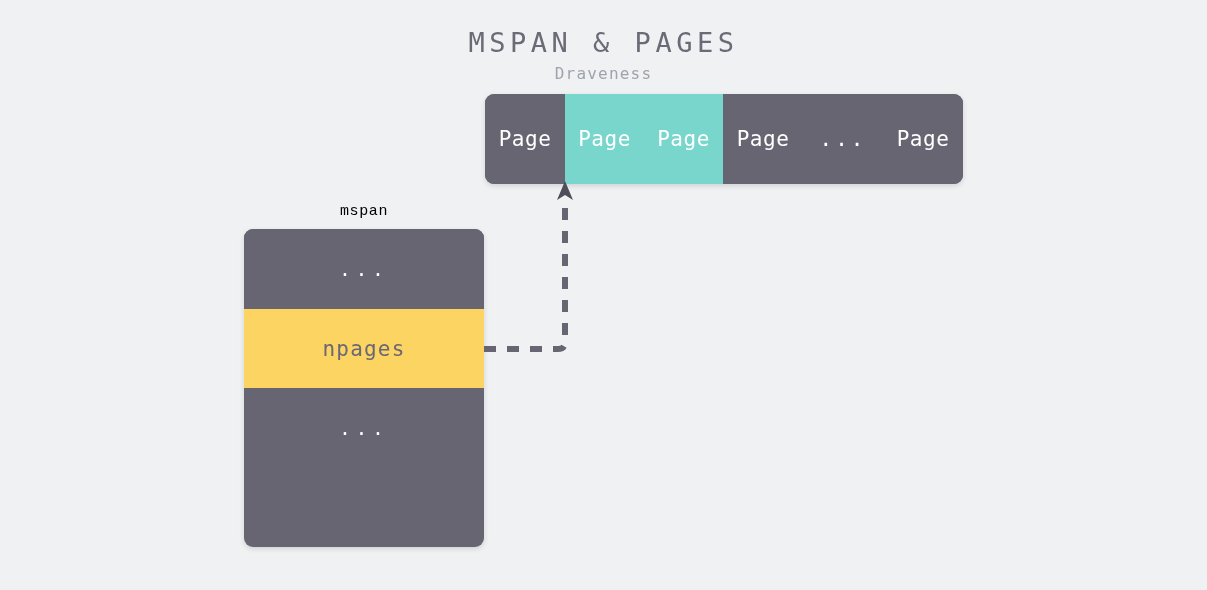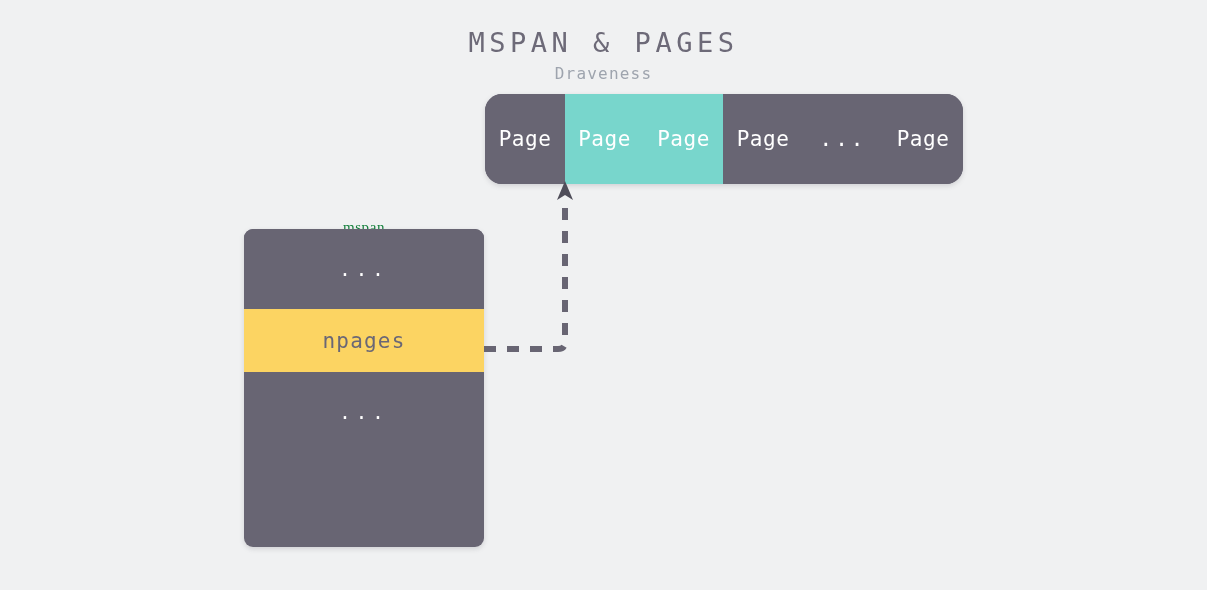--- a/index.html
+++ b/index.html
@@ -48,21 +48,21 @@
     line-height: 14px;
   }
 
   
   #pages-bar {
     position: absolute;
     left: 485px;
     top: 94px;
     width: 478px;
     height: 90px;
-    border-radius: 17px;
+    border-radius: 9px;
     overflow: hidden;
     display: flex;
     box-shadow: 0 2px 5px rgba(100,100,110,0.22);
     background: #686573;
   }
   .page-cell {
     display: flex;
     align-items: center;
     justify-content: center;
     font-family: "DejaVu Sans Mono", monospace;
@@ -74,26 +74,26 @@
     white-space: pre;
   }
   .page-cell.dark  { background: #686573; }
   .page-cell.teal  { background: #78d6cc; }
   .page-cell.dots  { letter-spacing: 3px; }
 
   
   #mspan-label {
     position: absolute;
     left: 244px;
-    top: 219px;
+    top: 203px;
     width: 240px;
     text-align: center;
-    font-family: Liberation Serif, serif;
+    font-family: Liberation Mono, monospace;
     font-size: 15px;
-    color: #15803d;
+    color: #000000;
     letter-spacing: 0.6px;
   }
 
   
   #mspan-box {
     position: absolute;
     left: 244px;
     top: 229px;
     width: 240px;
     height: 318px;
@@ -143,21 +143,21 @@
       <div class="page-cell teal" style="width: 79px; flex: 0 0 79px;">Page</div>
       <div class="page-cell dark" style="width: 80px; flex: 0 0 80px;">Page</div>
       <div class="page-cell dark dots" style="width: 80px; flex: 0 0 80px;">...</div>
       <div class="page-cell dark" style="width: 80px; flex: 0 0 80px;">Page</div>
     </div>
 
   <div id="mspan-label">mspan</div>
 
   <div id="mspan-box">
       <div class="field-row dark dots" style="height: 80px;">...</div>
-      <div class="field-row yellow" style="height: 63px;">npages</div>
+      <div class="field-row yellow" style="height: 79px;">npages</div>
       <div class="field-row dark dots" style="height: 80px;">...</div>
     </div>
 
   <svg id="connector" viewBox="0 0 1207 590" xmlns="http://www.w3.org/2000/svg">
     <path d="M 484 349 L 558 349 Q 565 349 565 342 L 565 199" fill="none" stroke="#686573" stroke-width="6" stroke-dasharray="12 11" stroke-linecap="butt"></path>
     <polygon points="565,181 573,200 565,195 557,200" fill="#4f4d59"></polygon>
   </svg>
 
 </div>
 

